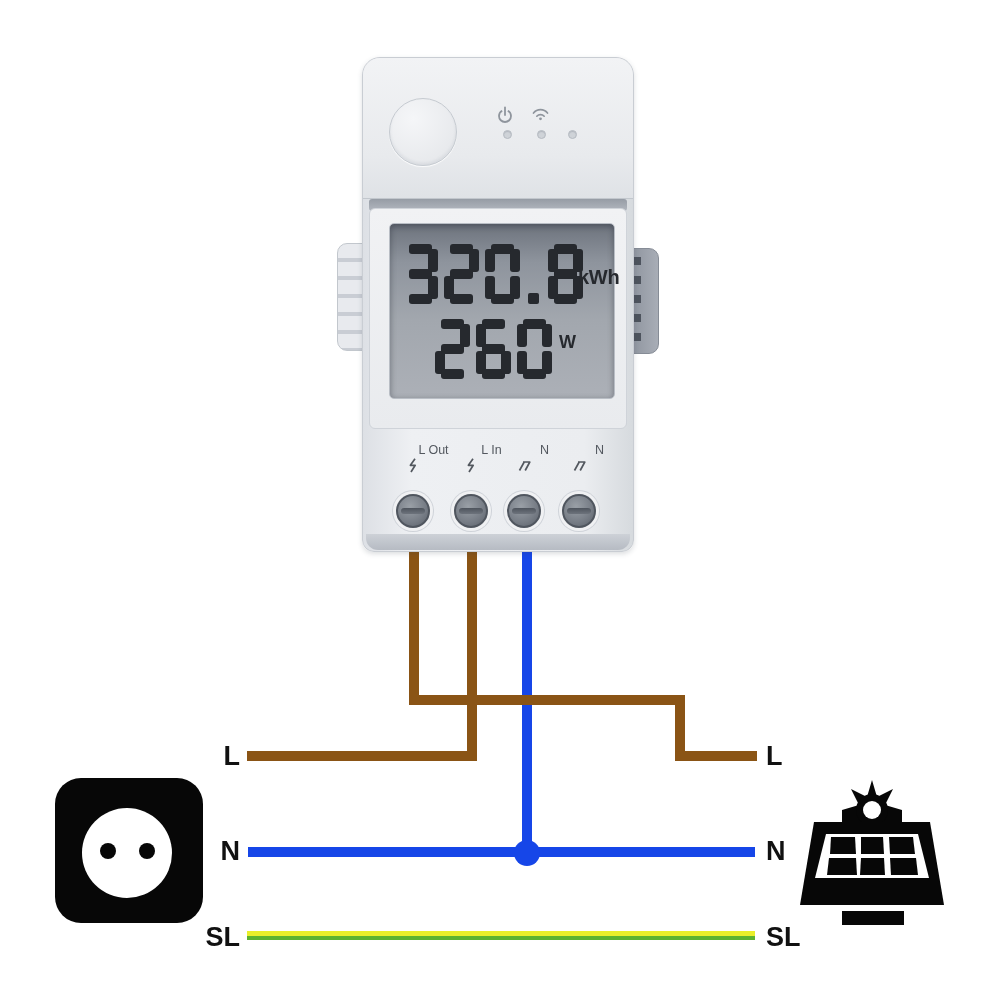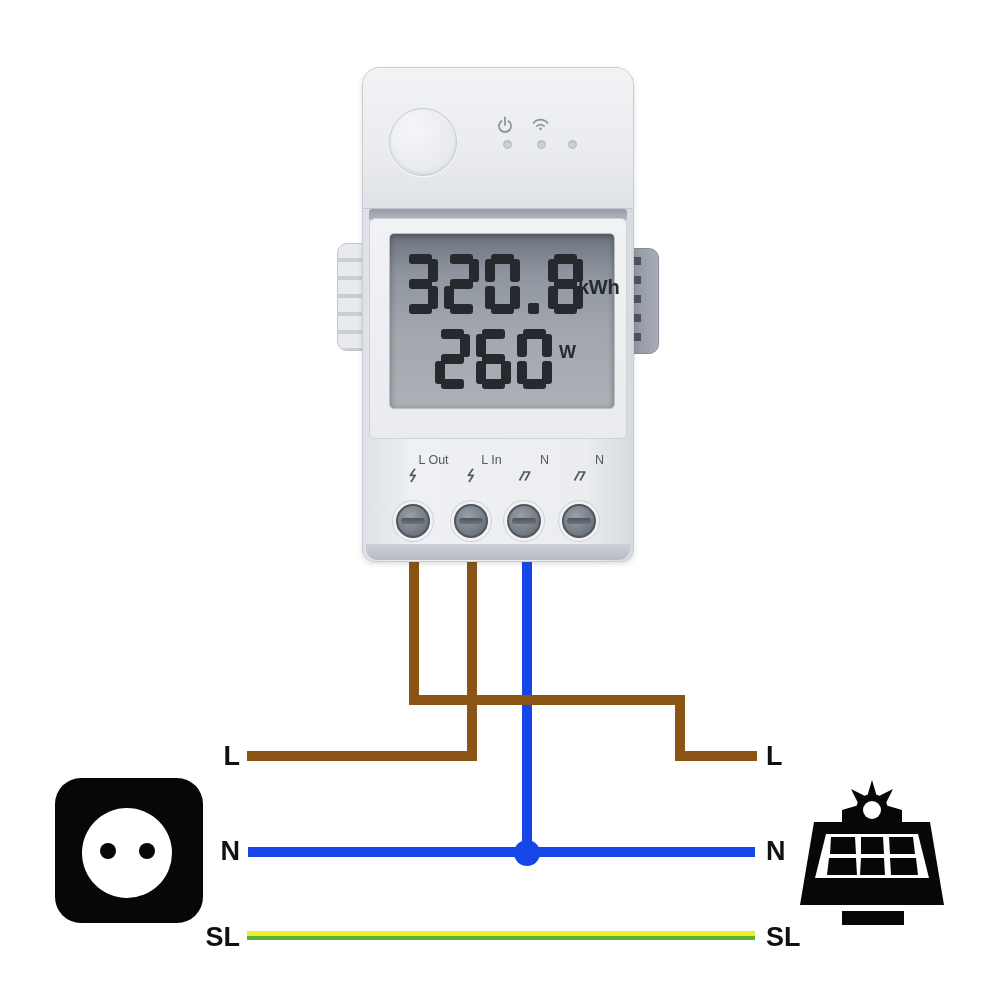--- a/index.html
+++ b/index.html
@@ -4,21 +4,21 @@
 <style>
   html,body{margin:0;padding:0;}
   body{
     width:1000px;height:1000px;position:relative;background:#ffffff;
     font-family:"Liberation Sans","DejaVu Sans",sans-serif;overflow:hidden;
   }
   .abs{position:absolute;}
 
   
   .device{
-    position:absolute;left:362px;top:67px;width:270px;height:493px;
+    position:absolute;left:362px;top:57px;width:270px;height:493px;
     background:linear-gradient(90deg,#dde0e5,#eef0f3 18%,#ebedf0 82%,#d6dade);
     border:1px solid #c9cdd3;border-radius:18px 18px 12px 12px;
     box-shadow:0 2px 5px rgba(60,70,85,.18);z-index:2;
   }
   .top-section{
     position:absolute;left:0;top:0;width:100%;height:140px;
     background:linear-gradient(180deg,#f2f3f5,#e8eaed 70%,#dfe2e6);
     border-radius:17px 17px 0 0;border-bottom:1px solid #c2c7cd;
   }
   .round-button{

